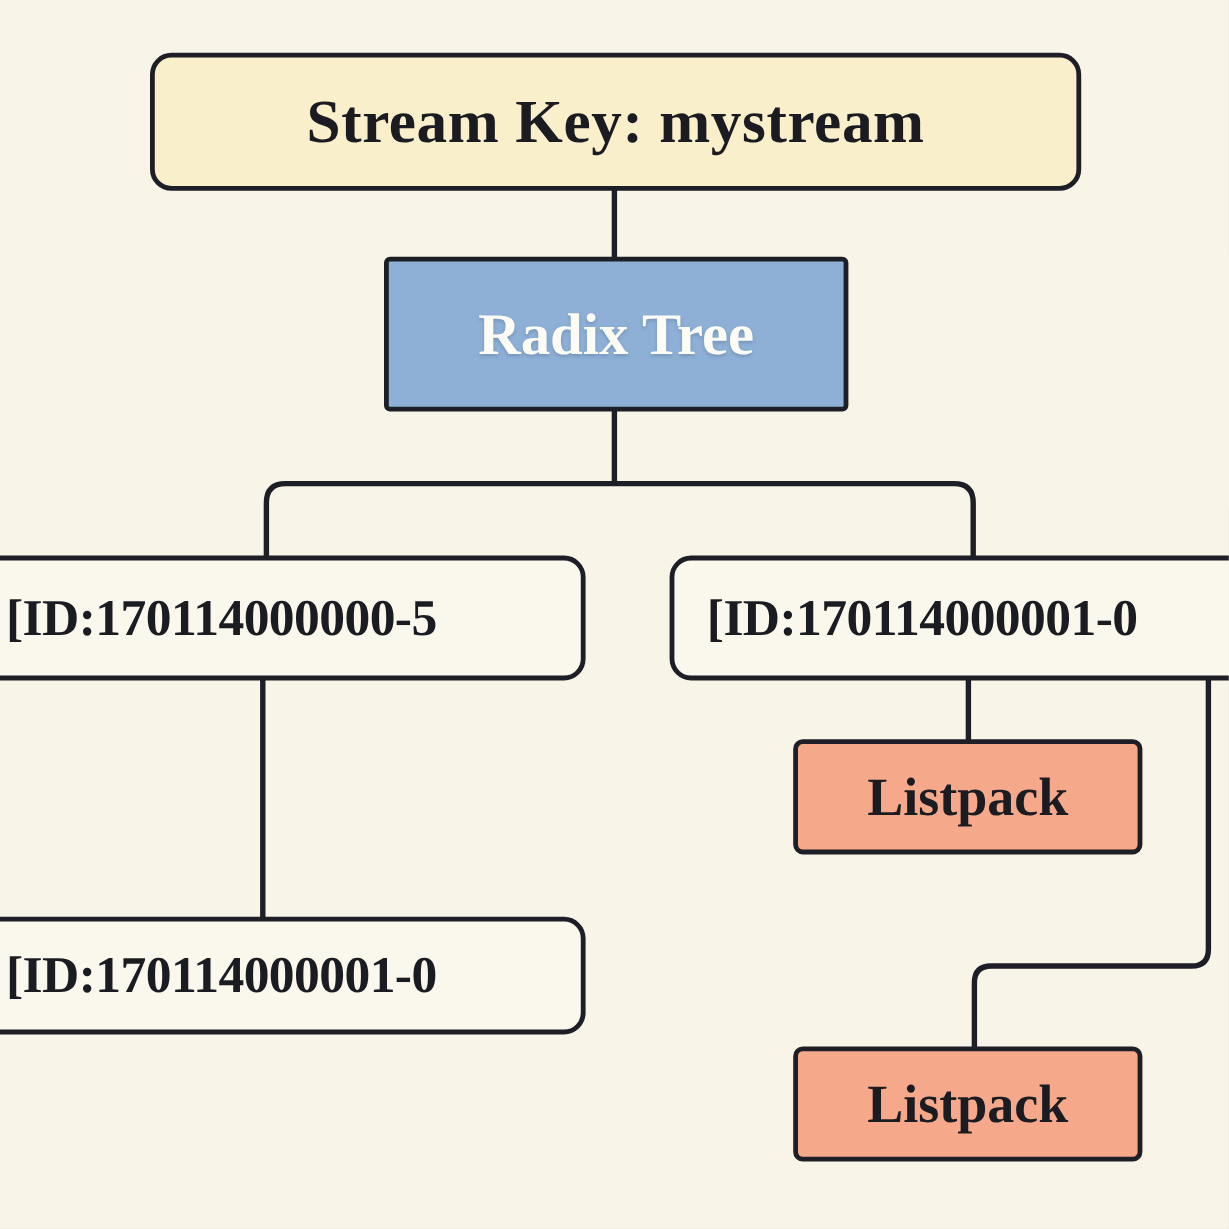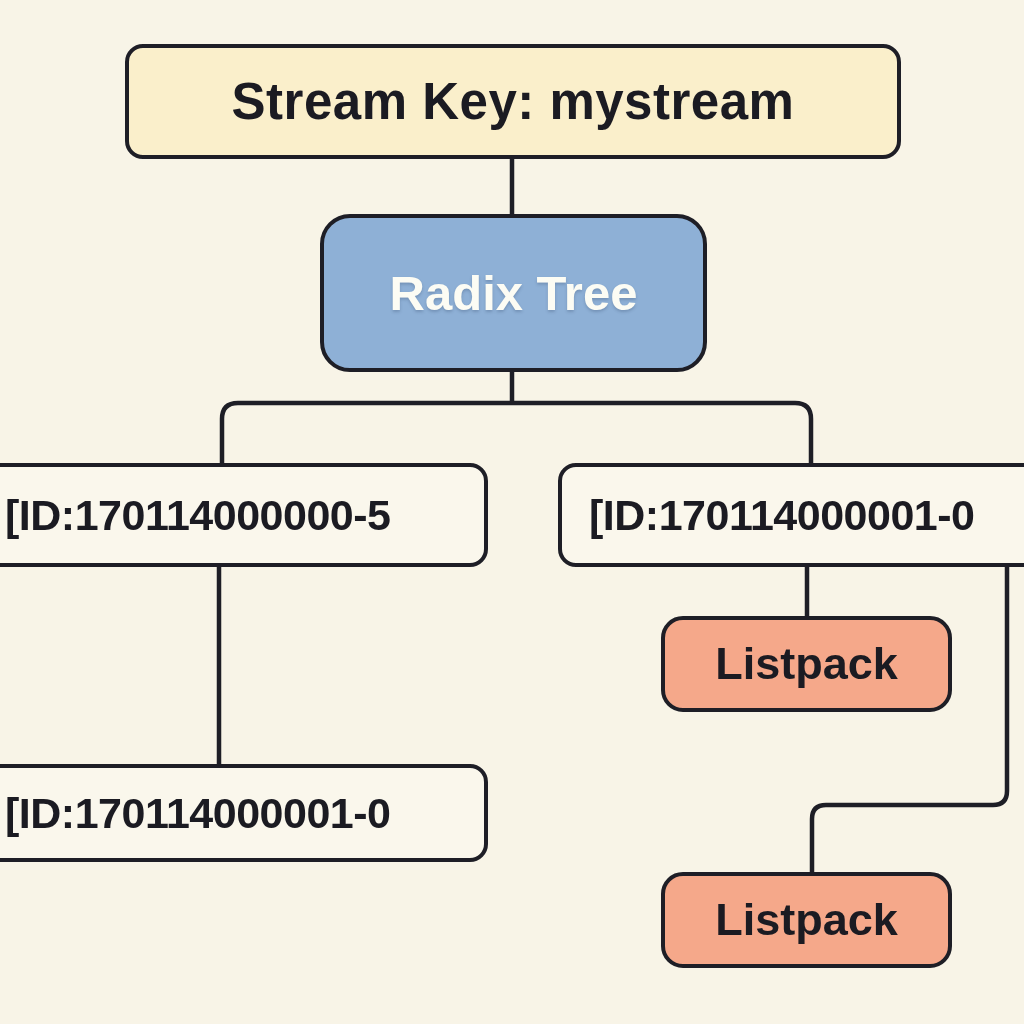--- a/index.html
+++ b/index.html
@@ -37,32 +37,32 @@
   .node{
     position:absolute;
     box-sizing:border-box;
     border:4.5px solid var(--line,#1E1E26);
     display:flex;
     align-items:center;
     justify-content:center;
     font-weight:700;
     color:var(--text,#1B1B22);
   }
-  .node .lbl{white-space:nowrap;}
+  .node .lbl{white-space:nowrap;font-family:Liberation Serif, serif;}
   .stream-key{
     left:125px; top:44px; width:776px; height:115px;
     background:var(--stream-key-fill,#FAEFCB);
     border-radius:18px;
     font-size:51px;
     letter-spacing:.5px;
   }
   .radix{
-    left:320px; top:214px; width:387px; height:158px;
+    left:320px; top:214px; width:387px; height:129px;
     background:var(--radix-fill,#8EB0D6);
-    border-radius:30px;
+    border-radius:5px;
     font-size:49px;
     color:var(--radix-text,#FCFCF4);
     text-shadow:0 2px 3px rgba(40,60,90,.25);
   }
   .entry{
     background:var(--entry-fill,#FAF7EC);
     border-radius:18px;
     font-size:43px;
     justify-content:flex-start;
     letter-spacing:-0.5px;
@@ -74,21 +74,21 @@
   .entry-right{
     left:558px; top:463px; width:514px; height:104px;
     padding-left:27px;
   }
   .entry-left-child{
     left:-26px; top:764px; width:514px; height:98px;
     padding-left:27px;
   }
   .listpack{
     background:var(--listpack-fill,#F5A88A);
-    border-radius:22px;
+    border-radius:8px;
     font-size:45px;
   }
   .listpack-1{ left:661px; top:616px; width:291px; height:96px; }
   .listpack-2{ left:661px; top:872px; width:291px; height:96px; }
 </style>
 </head>
 <body>
 
 <div class="canvas">
 

